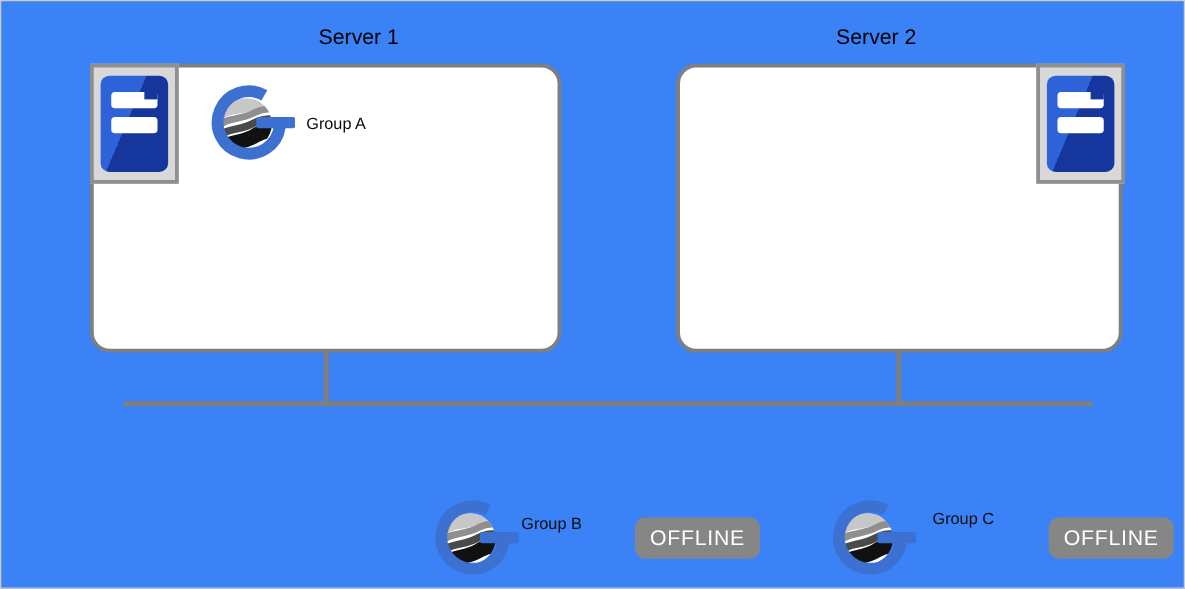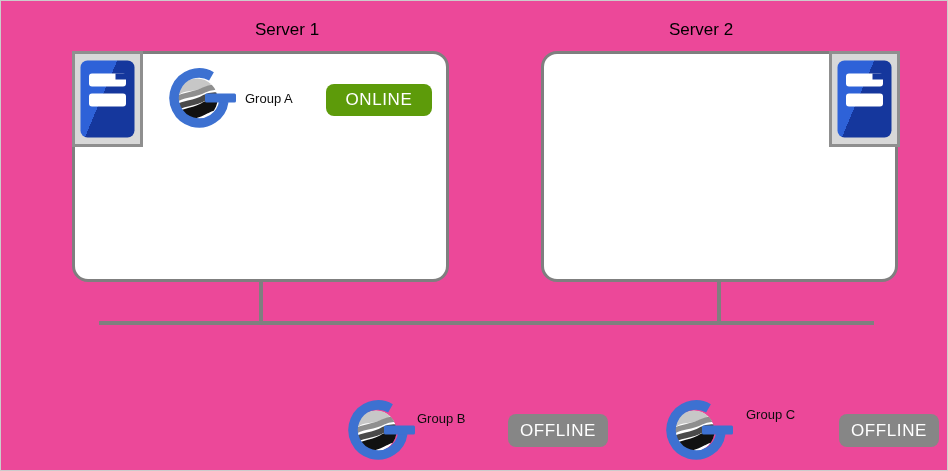--- a/index.html
+++ b/index.html
@@ -1,18 +1,18 @@
 <!DOCTYPE html>
 <html><head>
 <meta charset="utf-8">
 <style>
   html,body { margin:0; padding:0; background:#fff; }
   .canvas {
     position:relative; width:948px; height:471px;
-    background:#ec4899; border:1px solid #cccccc; box-sizing:border-box;
+    background:#3b82f6; border:1px solid #cccccc; box-sizing:border-box;
     font-family:"Liberation Sans", sans-serif; overflow:hidden;
   }
   .abs { position:absolute; box-sizing:border-box; }
 
   .server-title {
     width:240px; text-align:center; top:19px;
     font-size:17px; color:#000; line-height:20px;
   }
   .server-box {
     border:3px solid #7f7f7f; border-radius:16px; background:#ffffff;
@@ -87,21 +87,20 @@
       <circle cx="28" cy="33" r="20.5" fill="#ffffff"></circle>
       <path d="M 6 24 C 14 16 24 21 35 14.5 C 41 11 47 10.5 53 13" fill="none" stroke="#c7c7c7" stroke-width="13"></path>
       <path d="M 5 35 C 13 27.5 23 30.5 35 24 C 41 20.8 47 20.3 53 22.5" fill="none" stroke="#8f8f8f" stroke-width="5.5"></path>
       <path d="M 5 43.5 C 13 36 23 39 35 32 C 41 28.8 47 28.3 53 30.5" fill="none" stroke="#4a4a4a" stroke-width="6"></path>
       <path d="M 7 54 C 15 46.5 25 49 36 42 C 42 38.5 48 38 54 40" fill="none" stroke="#111111" stroke-width="12"></path>
     </g>
     <path d="M 54.8 35.5 A 25 25 0 1 1 42.5 10.3" fill="none" stroke="#3d71d1" stroke-width="9.5"></path>
     <rect x="36" y="27.5" width="31" height="9" rx="1.5" fill="#3d71d1"></rect>
   </svg>
   <div class="abs group-label" style="left:244px; top:88px;">Group A</div>
-  <div class="abs badge" style="left: 325px; top: 83px; width: 106px; height: 32px; background: rgb(93, 155, 10);">ONLINE</div>
 
   <svg class="abs g-icon" style="left:347px; top:397px;" width="70" height="64" viewBox="0 0 70 64">
     <defs>
         <clipPath id="sphB">
           <circle cx="28" cy="33" r="20.5"></circle>
         </clipPath>
       </defs>
     <g clip-path="url(#sphB)">
       <circle cx="28" cy="33" r="20.5" fill="#ffffff"></circle>
       <path d="M 6 24 C 14 16 24 21 35 14.5 C 41 11 47 10.5 53 13" fill="none" stroke="#c7c7c7" stroke-width="13"></path>

